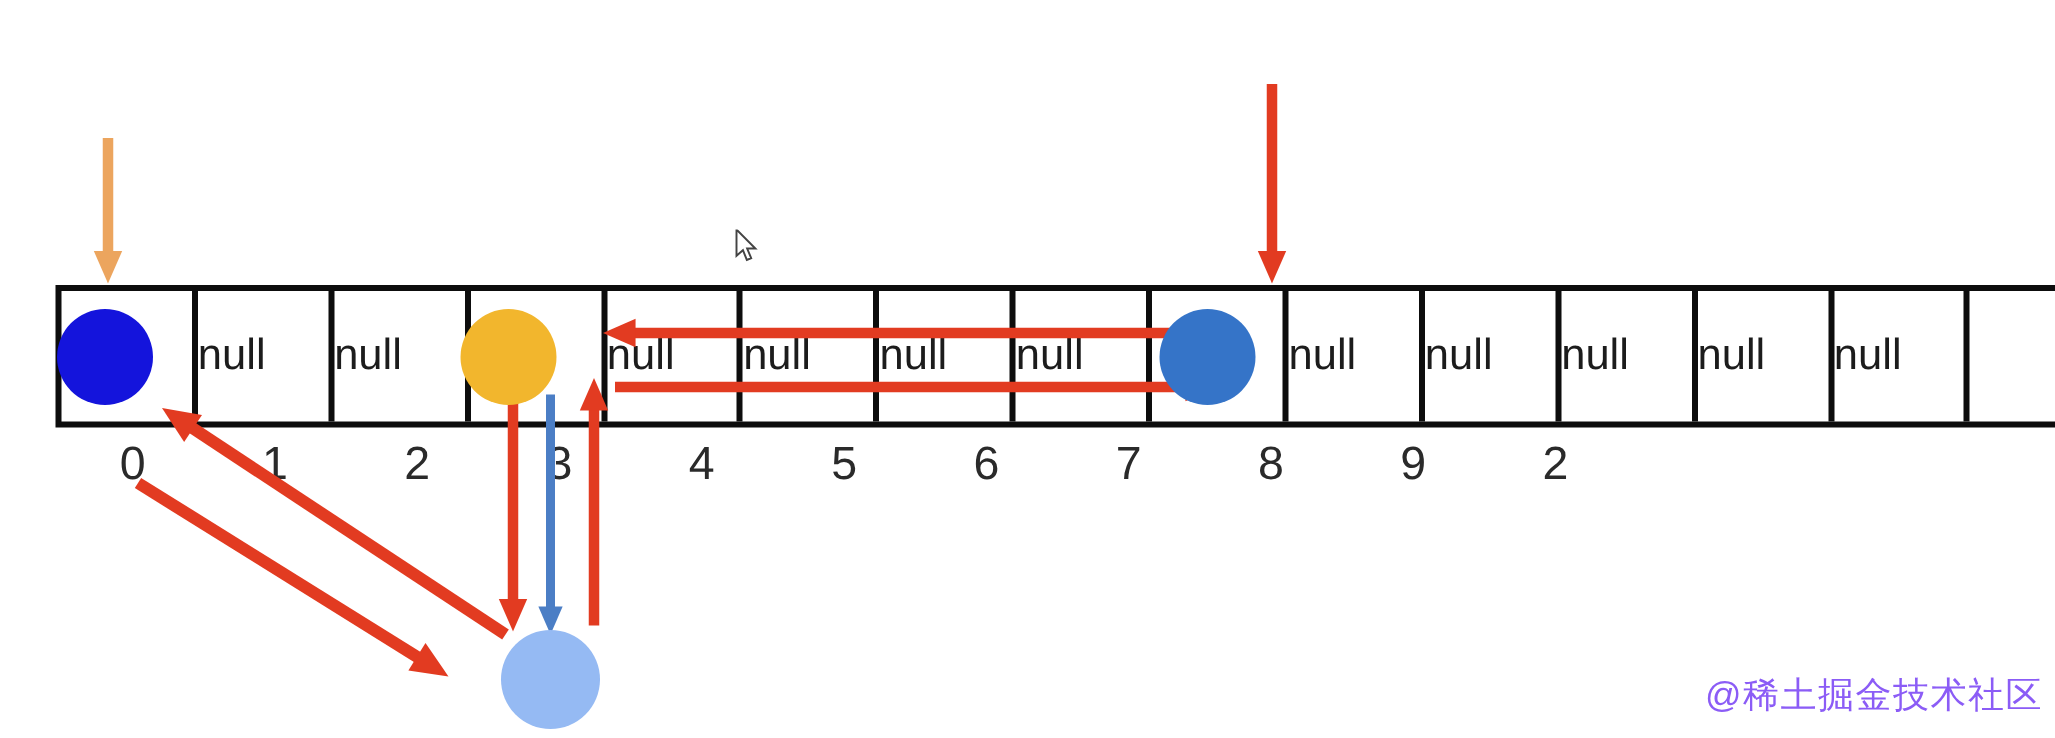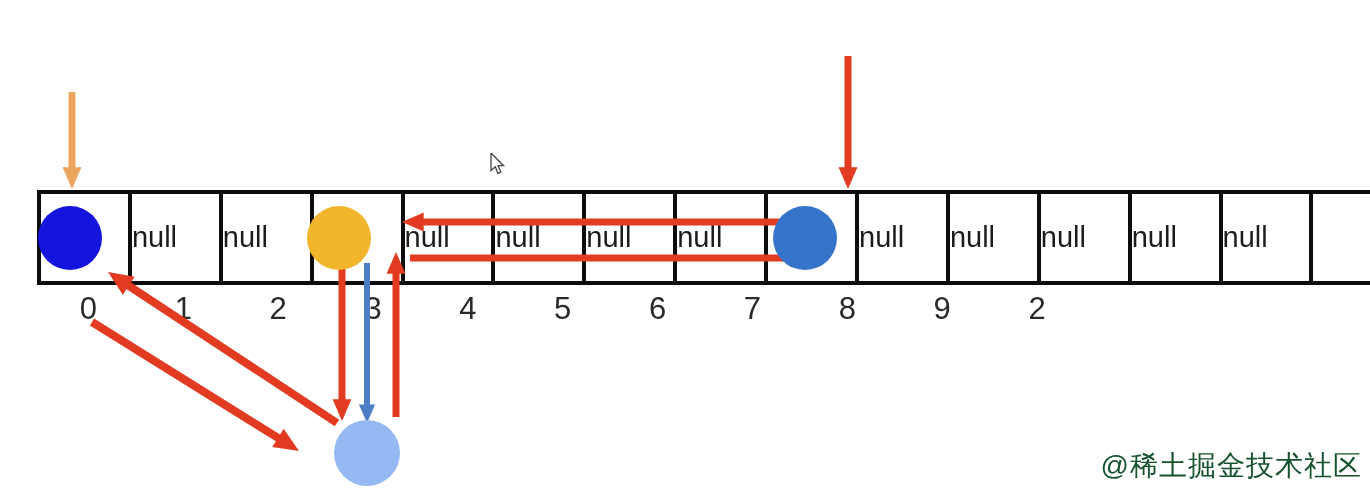--- a/index.html
+++ b/index.html
@@ -38,21 +38,21 @@
     position:absolute;left:334px;top:420px;width:66px;height:66px;
     border-radius:50%;z-index:3;
   }
   
   .arrow-layer{position:absolute;left:0;top:0;width:1370px;height:492px;z-index:2;pointer-events:none;}
   
   .cursor{position:absolute;left:490px;top:153px;z-index:5;}
   
   .watermark{
     position:absolute;right:8px;top:447px;z-index:4;
-    font-size:28px;color:#14532d;letter-spacing:1px;
+    font-size:24px;color:#8b5cf6;letter-spacing:1px;
   }
 </style>
 </head>
 <body>
 
 <div class="canvas">
 
   <div class="grid">
       <div class="cell">
         <div class="node node-0" style="background: rgb(20, 20, 220);"></div>

